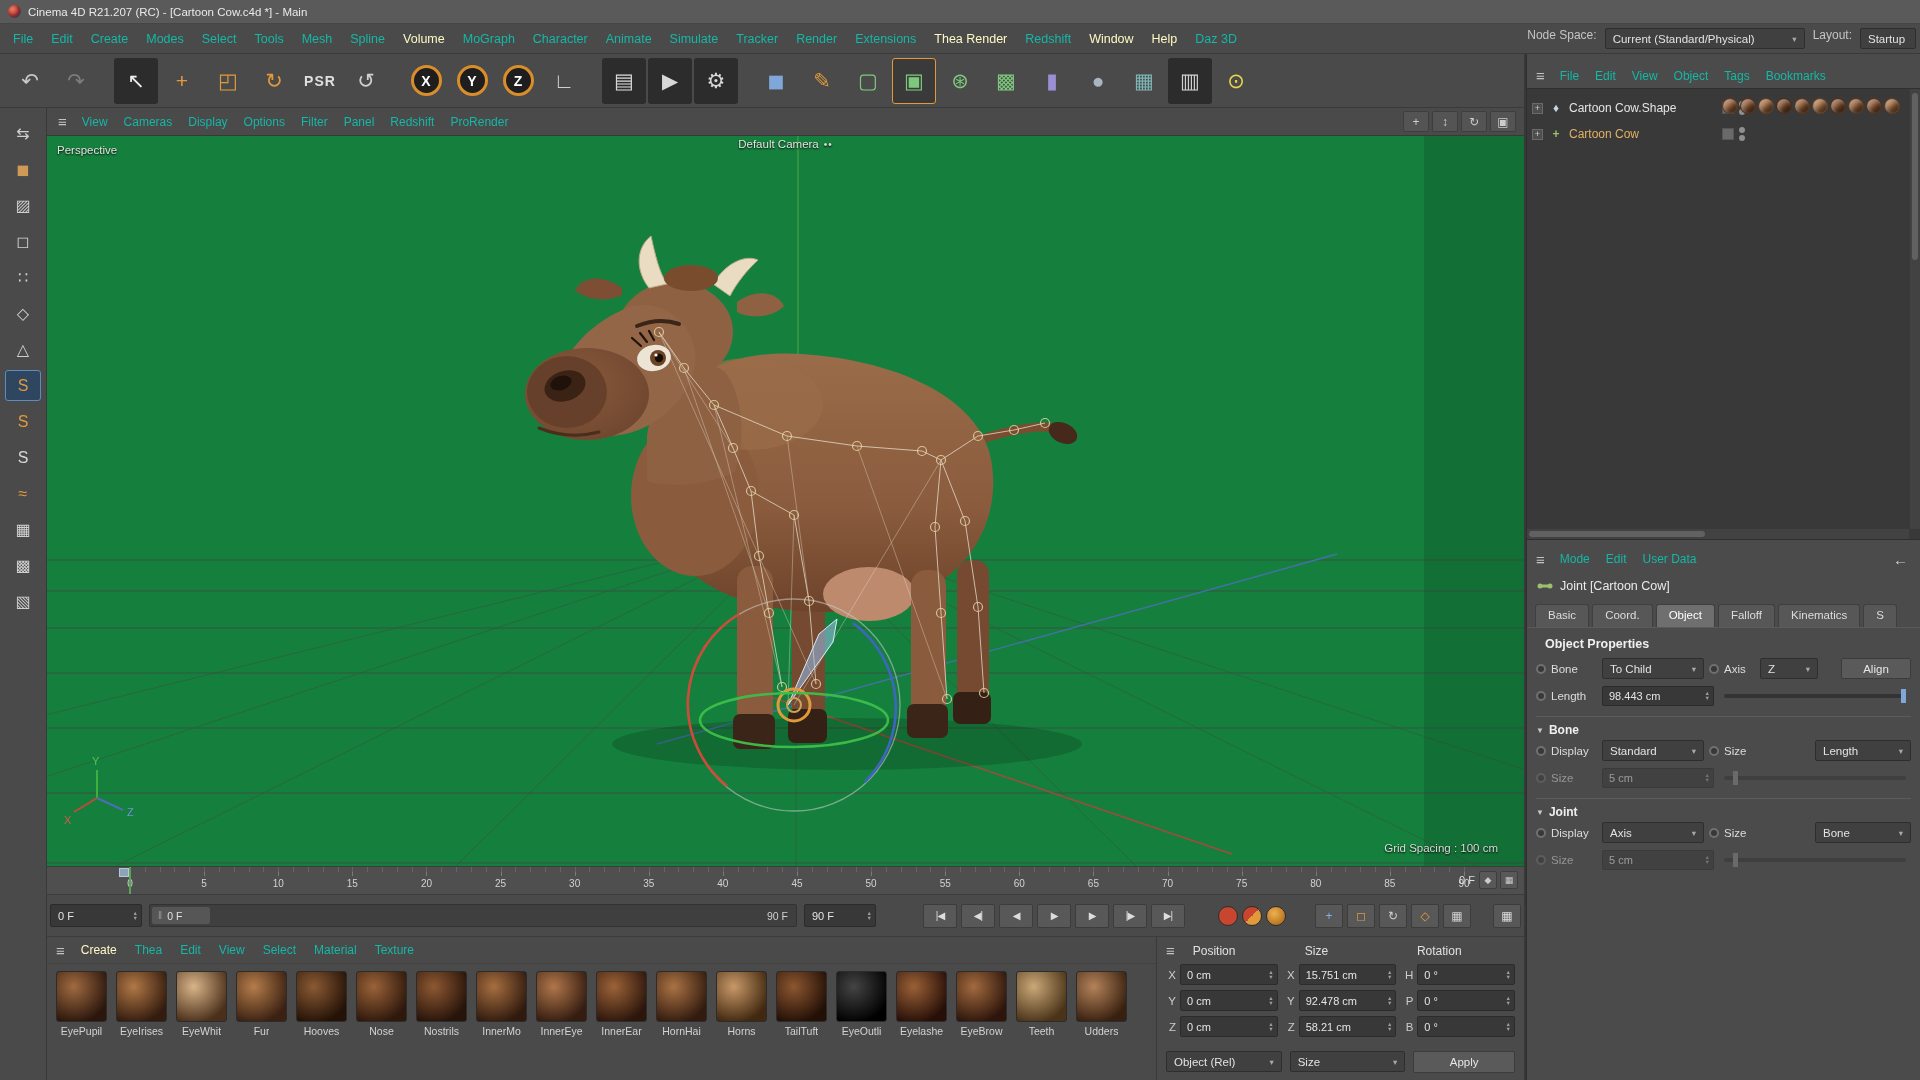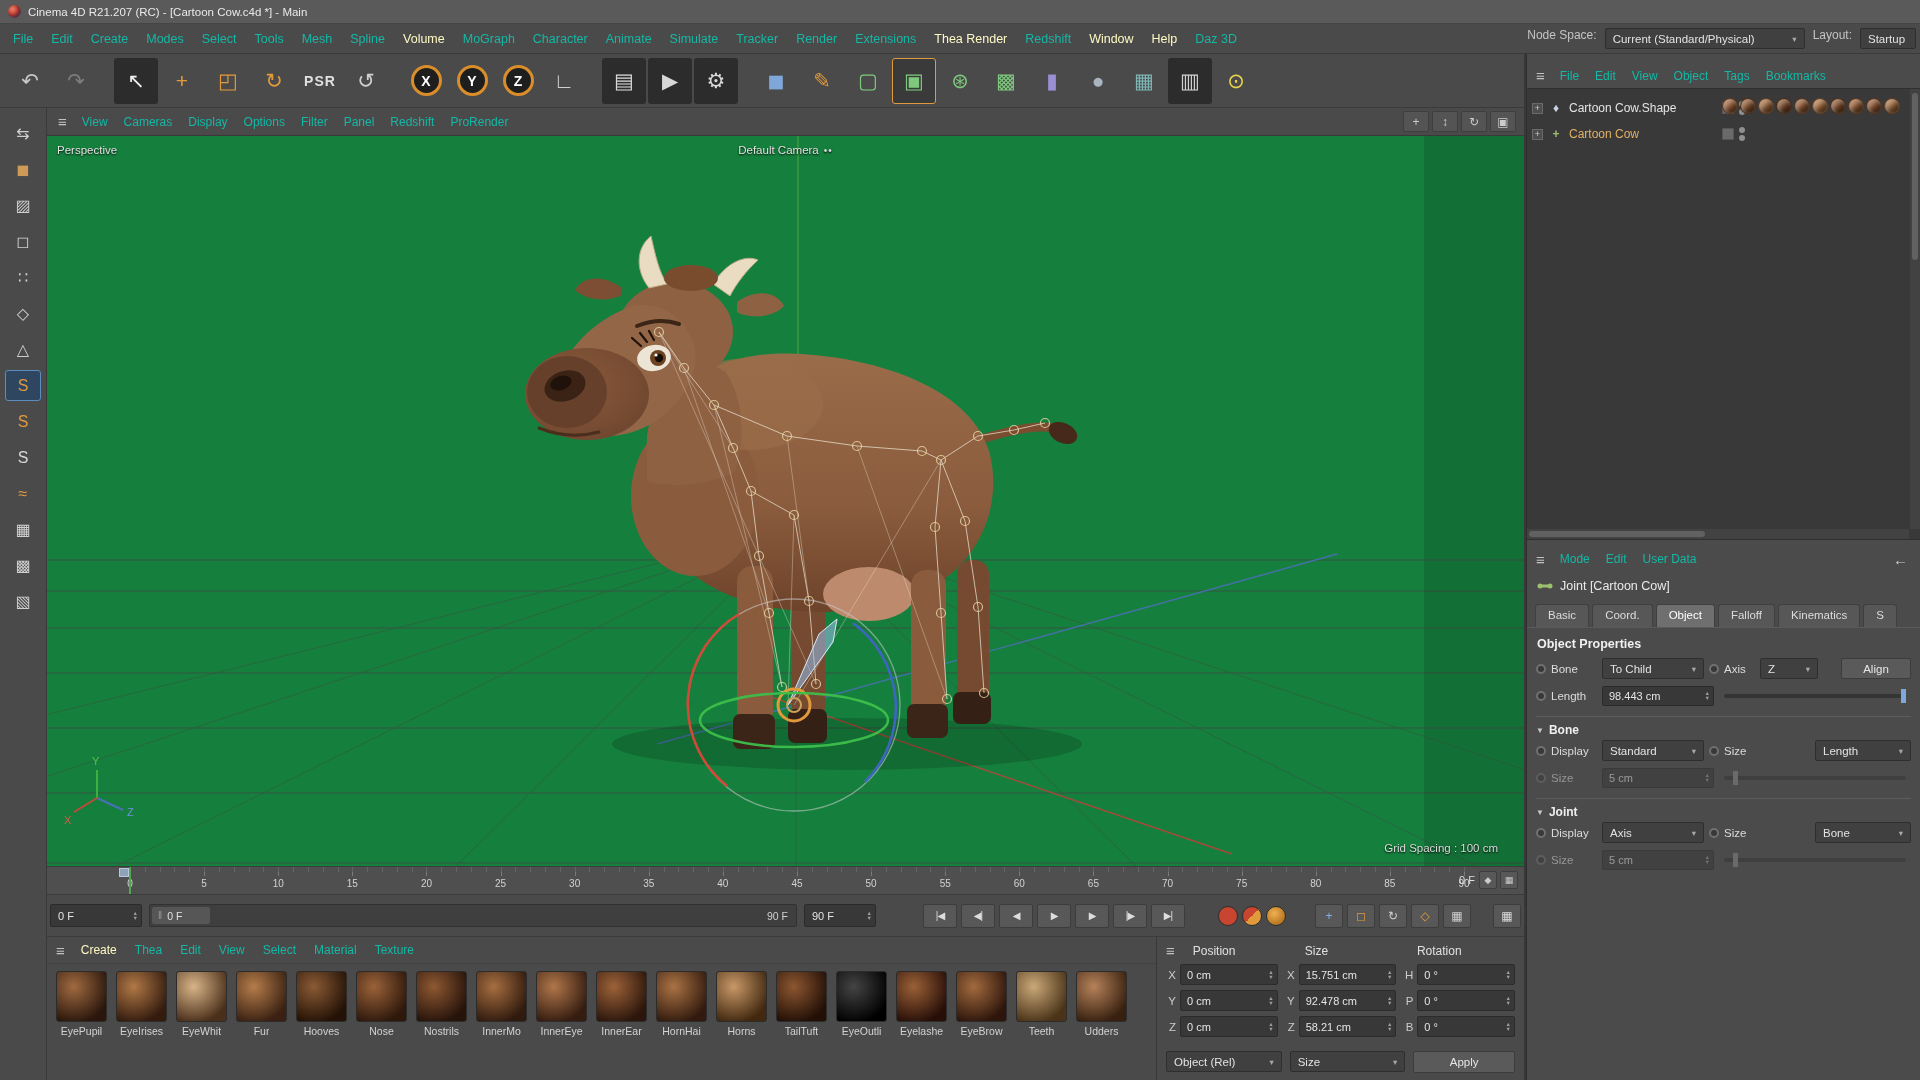--- a/index.html
+++ b/index.html
@@ -36,21 +36,21 @@
 
   
   #viewport{position:absolute;left:47px;top:108px;width:1477px;height:758px;display:flex;flex-direction:column}
   .vp-menu{height:28px;background:#4a4a4a;border-bottom:1px solid #393939;display:flex;align-items:center;padding:0 4px;flex:none}
   .vp-menu .menu-item{font-size:12px;padding:3px 8px}
   .vp-nav{margin-left:auto;display:flex;gap:3px;padding-right:4px}
   .vp-nav-btn{width:26px;height:21px;display:flex;align-items:center;justify-content:center;color:#ccc;font-size:12px;background:#545454;border:1px solid #3e3e3e;border-radius:2px}
   .vp-canvas{flex:1;position:relative;background:#15803d;overflow:hidden}
   .vp-art{position:absolute;inset:0;width:100%;height:100%}
   .vp-label-left{position:absolute;left:10px;top:8px;font-size:11.5px;color:#e2e2e2;text-shadow:0 1px 2px #000}
-  .vp-label-center{position:absolute;left:50%;transform:translateX(-50%);top:8px;font-size:11.5px;color:#e2e2e2;text-shadow:0 1px 2px #000;display:flex;gap:5px;align-items:flex-end}
+  .vp-label-center{position:absolute;left:50%;transform:translateX(-50%);top:2px;font-size:11.5px;color:#e2e2e2;text-shadow:0 1px 2px #000;display:flex;gap:5px;align-items:flex-end}
   .cam-icon{font-size:10px;color:#dcdcdc;letter-spacing:1px}
   .grid-label{position:absolute;right:26px;bottom:12px;font-size:11.5px;color:#dadada;text-shadow:0 1px 2px #000}
   .axis-widget{position:absolute;left:14px;bottom:32px}
 
   
   #ruler{position:absolute;left:47px;top:866px;width:1477px;height:28px;background:#4f4f4f;border-top:1px solid #3c3c3c;overflow:hidden}
   .ticks-major{position:absolute;left:83px;width:1336px;top:0;height:9px;background:repeating-linear-gradient(90deg,#7a7a7a 0 1px,transparent 1px 74.11px)}
   .ticks-minor{position:absolute;left:83px;width:1336px;top:0;height:5px;background:repeating-linear-gradient(90deg,#646464 0 1px,transparent 1px 14.822px)}
   .ruler-labels{position:absolute;left:83px;width:1334px;top:11px;display:flex;justify-content:space-between}
   .tick-label{width:0;overflow:visible;display:flex;justify-content:center;font-size:10px;color:#d2d2d2}
@@ -116,21 +116,21 @@
   .om-vthumb{position:absolute;top:4px;left:2px;width:6px;height:38%;background:#616161;border-radius:3px}
 
   .am{flex:1;display:flex;flex-direction:column}
   .am-menu{height:26px;margin-top:6px;display:flex;align-items:center;padding:0 2px}
   .am-menu .menu-item{font-size:12px;padding:3px 8px}
   .am-back{margin-left:auto;color:#cfcfcf;font-size:15px;padding:0 10px}
   .am-title{height:27px;display:flex;align-items:center;gap:7px;padding:0 10px;font-size:12.5px;color:#eaeaea}
   .am-tabs{display:flex;gap:3px;padding:5px 0 0 8px;height:29px;overflow:hidden;border-bottom:1px solid #5a5a5a}
   .tab{background:#575757;border:1px solid #3f3f3f;border-bottom:none;border-radius:3px 3px 0 0;padding:4px 12px;font-size:11.5px;color:#dcdcdc;white-space:nowrap}
   .tab.active{background:#6f6f6f;color:#fff}
-  .am-section-title{font-weight:bold;font-size:12.5px;color:#f0f0f0;padding:9px 10px 4px}
+  .am-section-title{font-weight:bold;font-size:12.5px;color:#f0f0f0;padding:9px 18px 4px}
   .am-row{display:flex;align-items:center;gap:5px;padding:3px 9px;height:27px}
   .pdot{width:10px;height:10px;border-radius:50%;background:#383838;border:2px solid #707070;flex:none}
   .plabel{font-size:11.5px;color:#dcdcdc;white-space:nowrap}
   .w48{width:46px}.w34{width:31px}
   .afield{height:20px;background:#383838;border:1px solid #2b2b2b;border-radius:2px;display:flex;align-items:center;padding:0 3px 0 6px;font-size:11px;color:#e4e4e4}
   .ddl{width:102px}.dds{width:58px}.ddm{width:96px}
   .align-btn{margin-left:auto;width:70px;height:21px;background:#5a5a5a;border:1px solid #3c3c3c;border-radius:2px;color:#e6e6e6;font-size:11.5px;display:flex;align-items:center;justify-content:center}
   .group-head{display:flex;align-items:center;gap:5px;margin:7px 9px 0;padding-top:6px;border-top:1px solid #5c5c5c;font-weight:bold;font-size:12px;color:#eeeeee}
   .tri{font-size:8px;color:#c8c8c8}
   .slider-track{flex:1;height:4px;background:#343434;border-radius:2px;position:relative;margin:0 5px}

